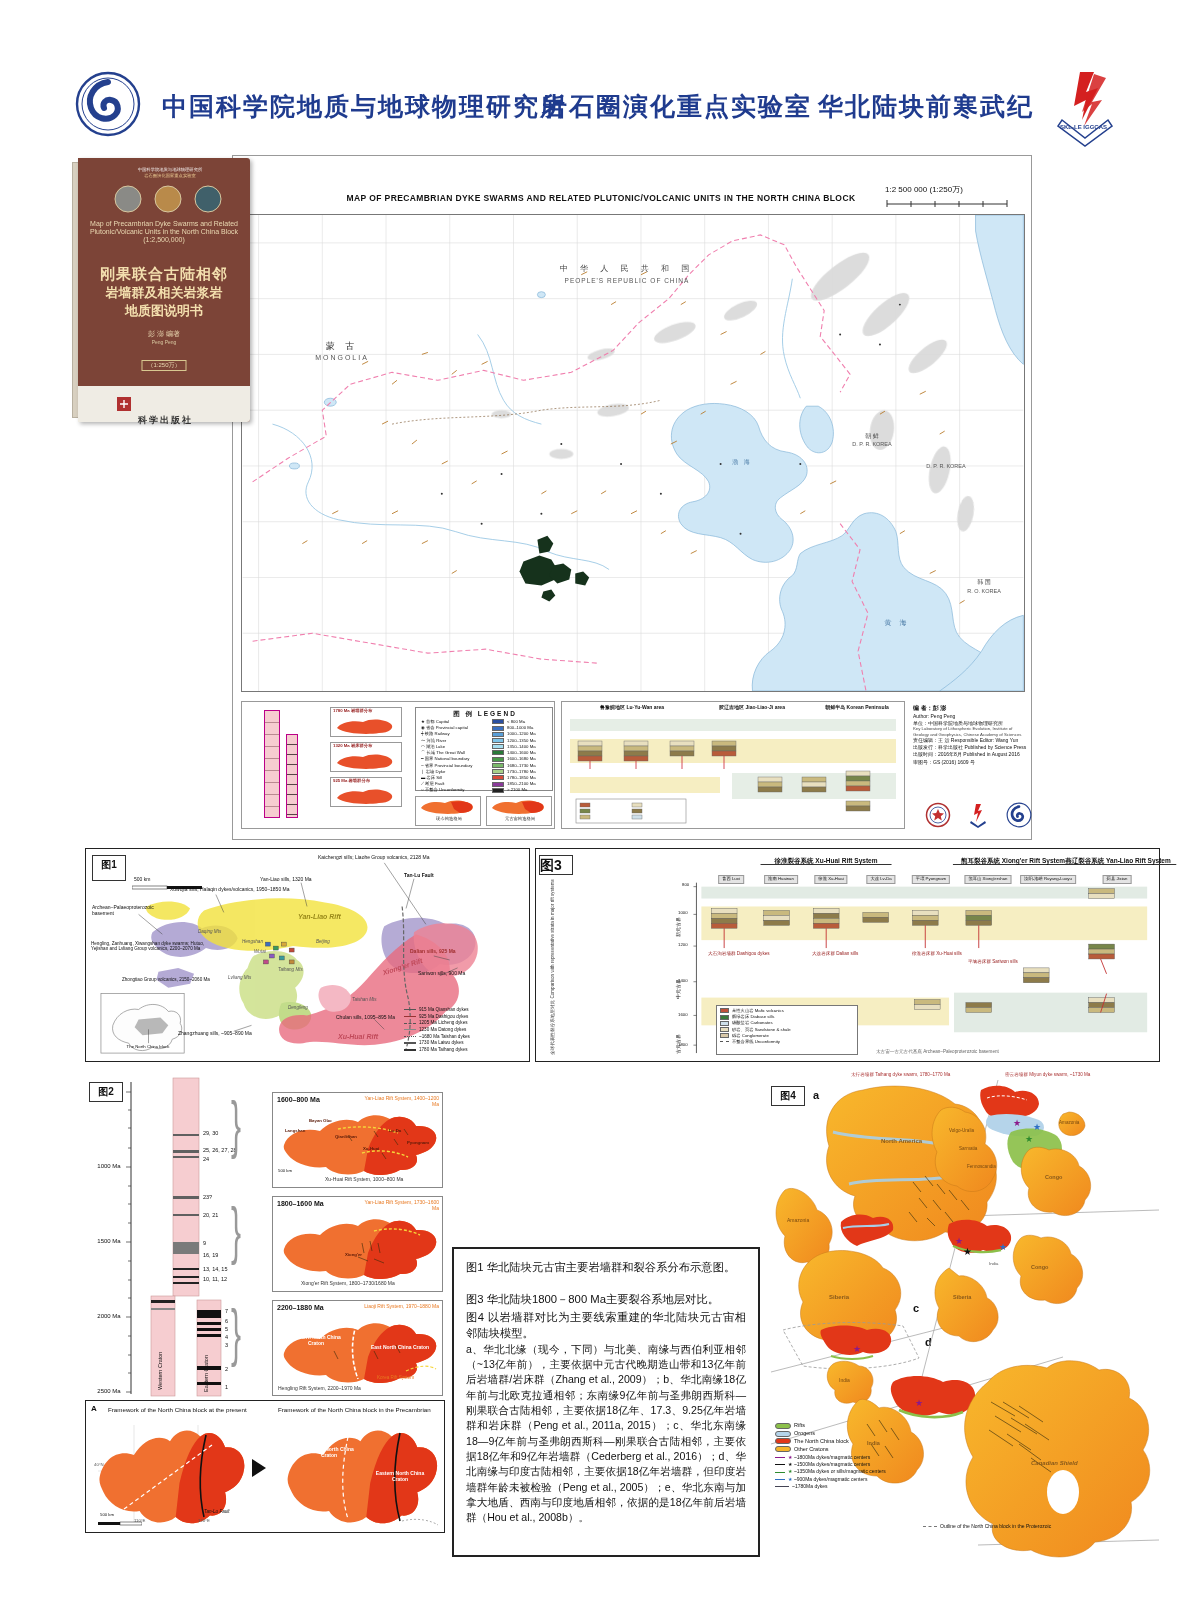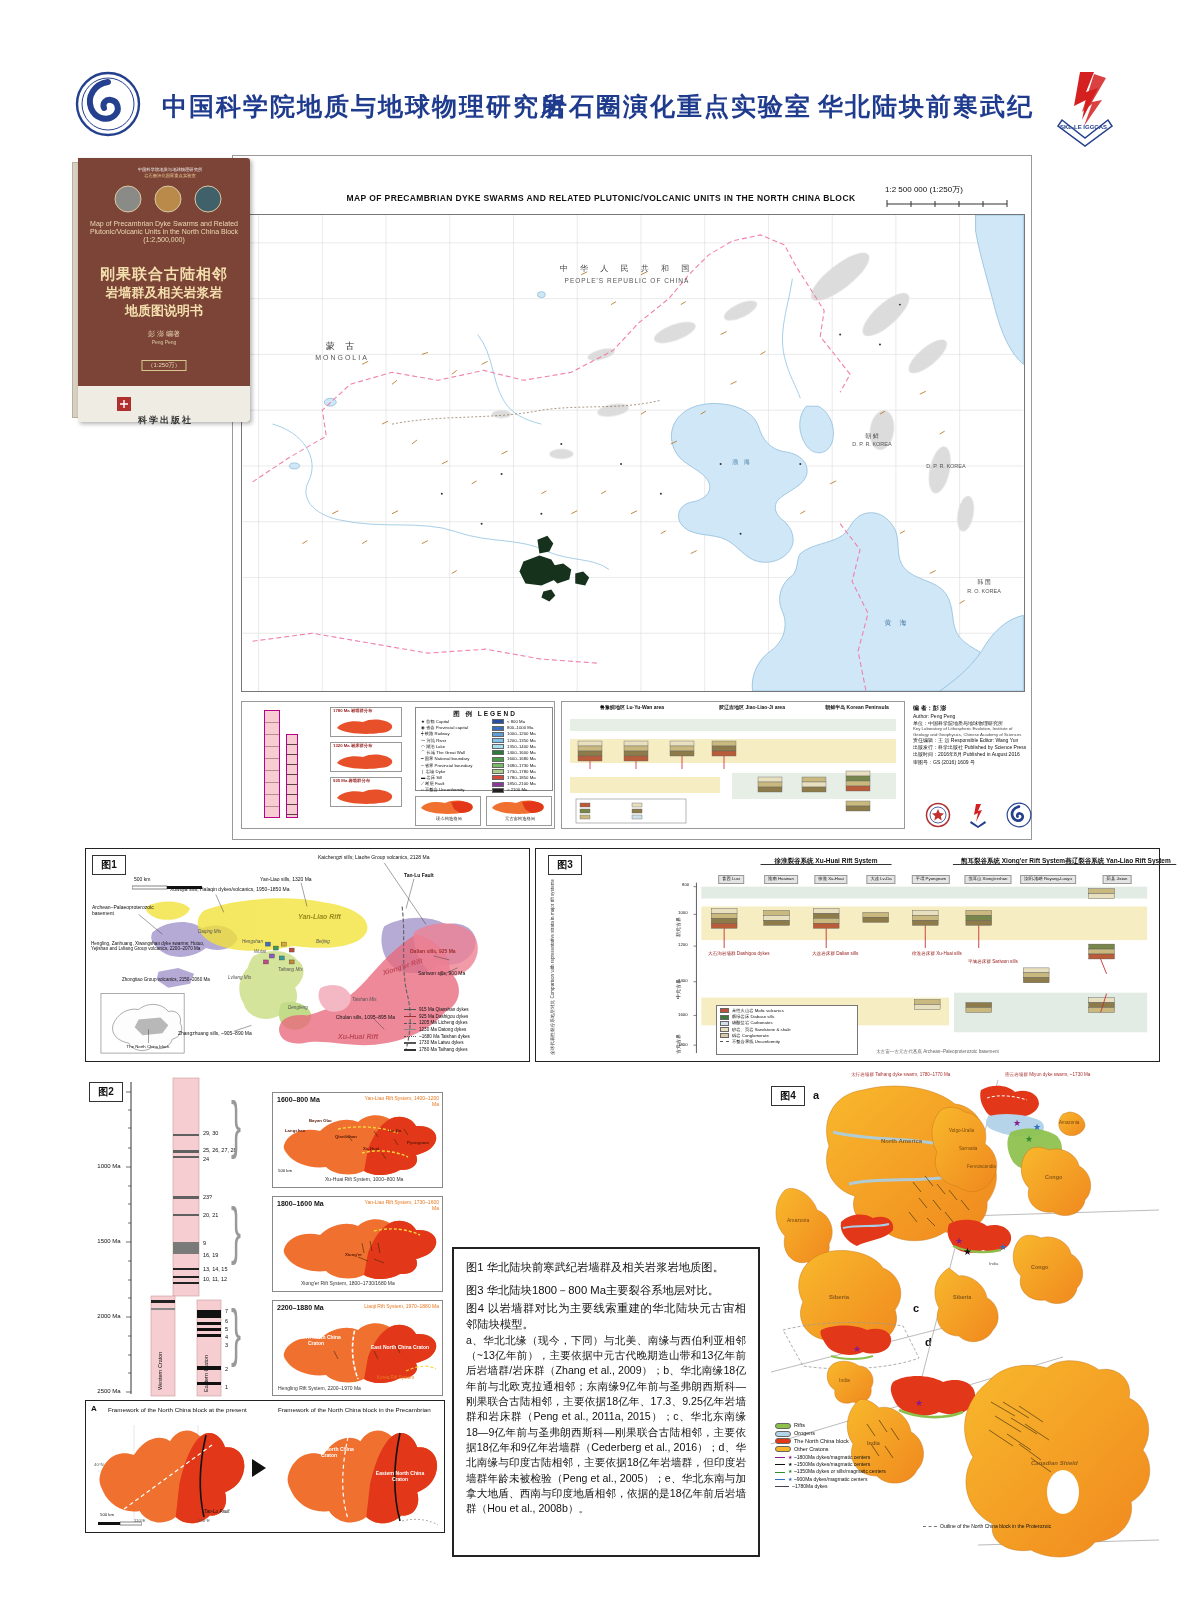--- a/index.html
+++ b/index.html
@@ -332,21 +332,21 @@
         <svg class="a" style="left:38px;top:10px" width="16" height="16">
             <rect x="1" y="1" width="14" height="14" fill="#b03030"></rect>
             <path d="M4,8 h8 M8,4 v8" stroke="#fff" stroke-width="1.4"></path>
           </svg>
         <div class="t b" style="left:60px;top:29px;font-size:9px;letter-spacing:2px;color:#333">科学出版社</div>
       </div>
     </div>
   </div>
 
   <div class="a" style="left:85px;top:848px;width:445px;height:214px;border:1px solid #222;background:#fff">
-    <div class="bx b" style="left:6px;top:6px;width:34px;height:20px;font-size:10px;text-align:center;line-height:18px">图1</div>
+    <div class="bx b" style="left:6px;top:6px;width:34px;height:26px;font-size:10px;text-align:center;line-height:18px">图1</div>
     <div class="t f5" style="left:48px;top:28px">500 km</div>
     <svg class="a" style="left:46px;top:36px" width="70" height="6">
         <rect x="0" y="1" width="35" height="3" fill="#fff" stroke="#333" stroke-width="0.6"></rect>
         <rect x="35" y="1" width="35" height="3" fill="#111"></rect>
       </svg>
     <svg width="443" height="212" viewBox="0 0 445 214" style="position:absolute;left:0;top:0">
       <g opacity="0.85">
         <path d="M66,84 C80,72 104,70 116,80 C130,74 148,78 152,90 C148,102 132,104 120,100 C108,110 88,112 76,104 C68,98 62,92 66,84 Z" fill="#a89cce"></path>
         <path d="M72,124 l20,-4 16,6 -4,10 -22,4 -12,-8 z" fill="#a89cce"></path>
         <path d="M300,78 C318,68 344,66 362,76 C380,72 394,82 392,96 C390,112 372,120 356,116 C344,128 320,128 308,118 C298,110 294,90 300,78 Z" fill="#a89cce"></path>
@@ -419,21 +419,21 @@
       <div class="f45 row"><span class="leg-line" style="border-color:#933"></span><span>925 Ma Dashigou dykes</span></div>
       <div class="f45 row"><span class="leg-line" style="border-top-style:dashed"></span><span>1205 Ma Licheng dykes</span></div>
       <div class="f45 row"><span class="leg-line" style="border-color:#888"></span><span>1230 Ma Datong dykes</span></div>
       <div class="f45 row"><span class="leg-line" style="border-top-style:dotted"></span><span>~1680 Ma Taishan dykes</span></div>
       <div class="f45 row"><span class="leg-line" style="border-top-width:2px"></span><span>1730 Ma Laiwu dykes</span></div>
       <div class="f45 row"><span class="leg-line" style="border-color:#333;border-top-width:2px"></span><span>1780 Ma Taihang dykes</span></div>
     </div>
   </div>
 
   <div class="a" style="left:535px;top:848px;width:625px;height:214px;border:1px solid #222;background:#fff">
-    <div class="bx b" style="left:12px;top:6px;width:34px;height:20px;font-size:10px;text-align:center;line-height:18px">图3</div>
+    <div class="bx b" style="left:3px;top:6px;width:34px;height:20px;font-size:14px;line-height:18px">图3</div>
     <div class="t f45 rot wrap" style="left:14px;top:206px;width:180px;color:#333">全球代表性裂谷系地层对比  Comparison with representative strata in major rift systems</div>
     <div class="t f5 rot" style="left:140px;top:88px">新元古界</div>
     <div class="t f5 rot" style="left:140px;top:150px">中元古界</div>
     <div class="t f5 rot" style="left:140px;top:205px">古元古界</div>
     <div class="t f65 b c" style="left:290px;top:8px;border-bottom:1.5px solid #333;padding:0 14px">徐淮裂谷系统 Xu-Huai Rift System</div>
     <div class="t f65 b c" style="left:477px;top:8px;border-bottom:1.5px solid #333;padding:0 8px">熊耳裂谷系统 Xiong'er Rift System</div>
     <div class="t f65 b c" style="left:582px;top:8px;border-bottom:1.5px solid #333;padding:0 6px">燕辽裂谷系统 Yan-Liao Rift System</div>
     <div class="t f4 c" style="left:195px;top:26px;background:#e4e4e4;border:0.5px solid #999;padding:1px 3px">鲁西 Luxi</div>
     <div class="t f4 c" style="left:245px;top:26px;background:#e4e4e4;border:0.5px solid #999;padding:1px 3px">淮南 Huainan</div>
     <div class="t f4 c" style="left:295px;top:26px;background:#e4e4e4;border:0.5px solid #999;padding:1px 3px">徐淮 Xu-Huai</div>
@@ -723,22 +723,22 @@
       <path d="M66,16 C60,44 58,72 66,98" fill="none" stroke="#fff" stroke-width="1.2" stroke-dasharray="4,3"></path>
       <path d="M118,12 C112,40 110,70 118,100" fill="none" stroke="#111" stroke-width="1.6"></path>
       <path d="M120,100 C136,96 150,100 156,104" fill="none" stroke="#888" stroke-width="0.7" stroke-dasharray="2,2"></path>
     </svg>
     <div class="t f5 b w wrap" style="left:214px;top:46px;width:58px;text-align:center;line-height:1.15">Western North China Craton</div>
     <div class="t f5 b w wrap" style="left:282px;top:70px;width:64px;text-align:center;line-height:1.15">Eastern North China Craton</div>
   </div>
 
 
   <div class="a" style="left:452px;top:1247px;width:308px;height:310px;border:2px solid #222;background:#fff;padding:10px 12px">
-    <div class="par" style="font-size:11.3px">图1 华北陆块前寒武纪岩墙群及相关岩浆岩地质图。</div>
-    <div class="par" style="font-size:11.3px;margin-top:7px">图3 华北陆块1800－800 Ma主要裂谷系地层对比。</div>
+    <div class="par" style="font-size:11.3px">图1 华北陆块元古宙主要岩墙群和裂谷系分布示意图。</div>
+    <div class="par" style="font-size:11.3px;margin-top:16px">图3 华北陆块1800－800 Ma主要裂谷系地层对比。</div>
     <div class="par" style="font-size:11.3px;margin-top:1px">图4 以岩墙群对比为主要线索重建的华北陆块元古宙相邻陆块模型。</div>
     <div class="par" style="font-size:10.6px">a、华北北缘（现今，下同）与北美、南缘与西伯利亚相邻（~13亿年前），主要依据中元古代晚期造山带和13亿年前后岩墙群/岩床群（Zhang et al., 2009）；b、华北南缘18亿年前与北欧克拉通相邻；东南缘9亿年前与圣弗朗西斯科—刚果联合古陆相邻，主要依据18亿年、17.3、9.25亿年岩墙群和岩床群（Peng et al., 2011a, 2015）；c、华北东南缘18—9亿年前与圣弗朗西斯科—刚果联合古陆相邻，主要依据18亿年和9亿年岩墙群（Cederberg et al., 2016）；d、华北南缘与印度古陆相邻，主要依据18亿年岩墙群，但印度岩墙群年龄未被检验（Peng et al., 2005）；e、华北东南与加拿大地盾、西南与印度地盾相邻，依据的是18亿年前后岩墙群（Hou et al., 2008b）。</div>
   </div>
 
   <div class="a" style="left:763px;top:1072px;width:397px;height:488px">
     <div class="t f45" style="left:88px;top:0;color:#a33">太行岩墙群 Taihang dyke swarm, 1780–1770 Ma</div>
     <div class="t f45" style="left:242px;top:0;color:#a33">密云岩墙群 Miyun dyke swarm, ~1730 Ma</div>
     <div class="bx b" style="left:8px;top:14px;width:34px;height:20px;font-size:10px;text-align:center;line-height:18px">图4</div>
     <div class="t b" style="left:50px;top:17px;font-size:11px">a</div>
     <div class="t b" style="left:197px;top:120px;font-size:11px">b</div>

